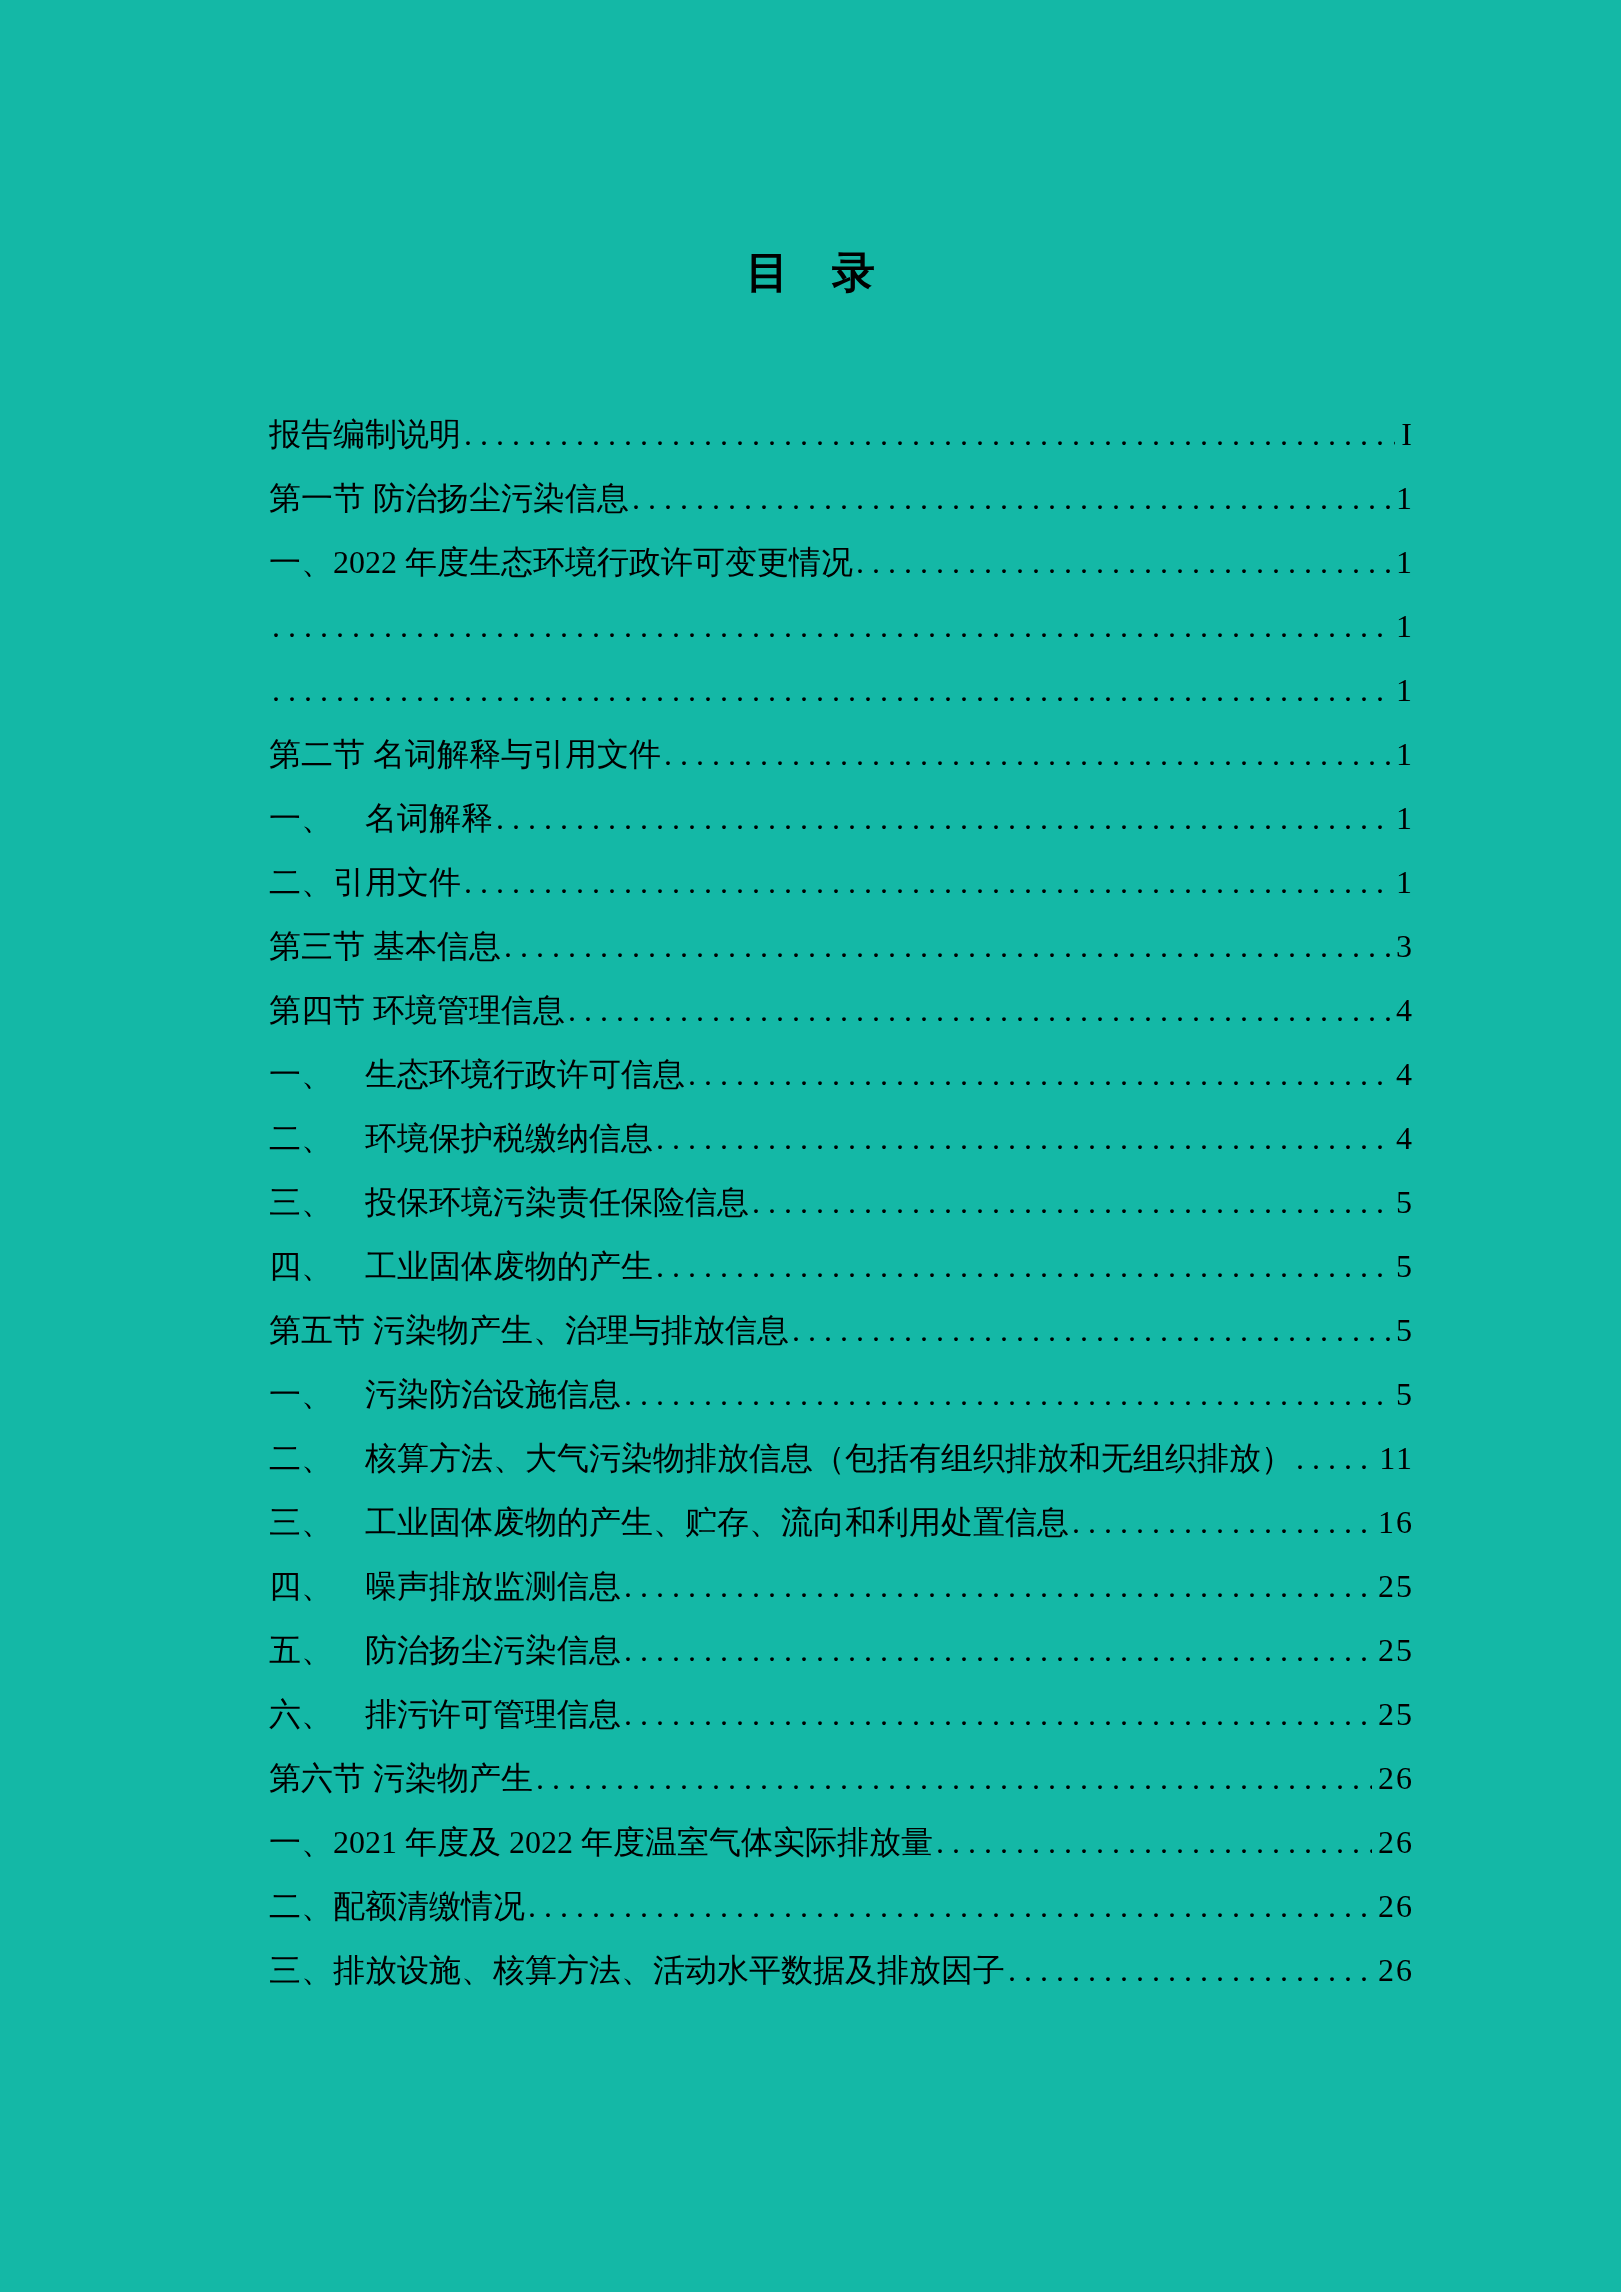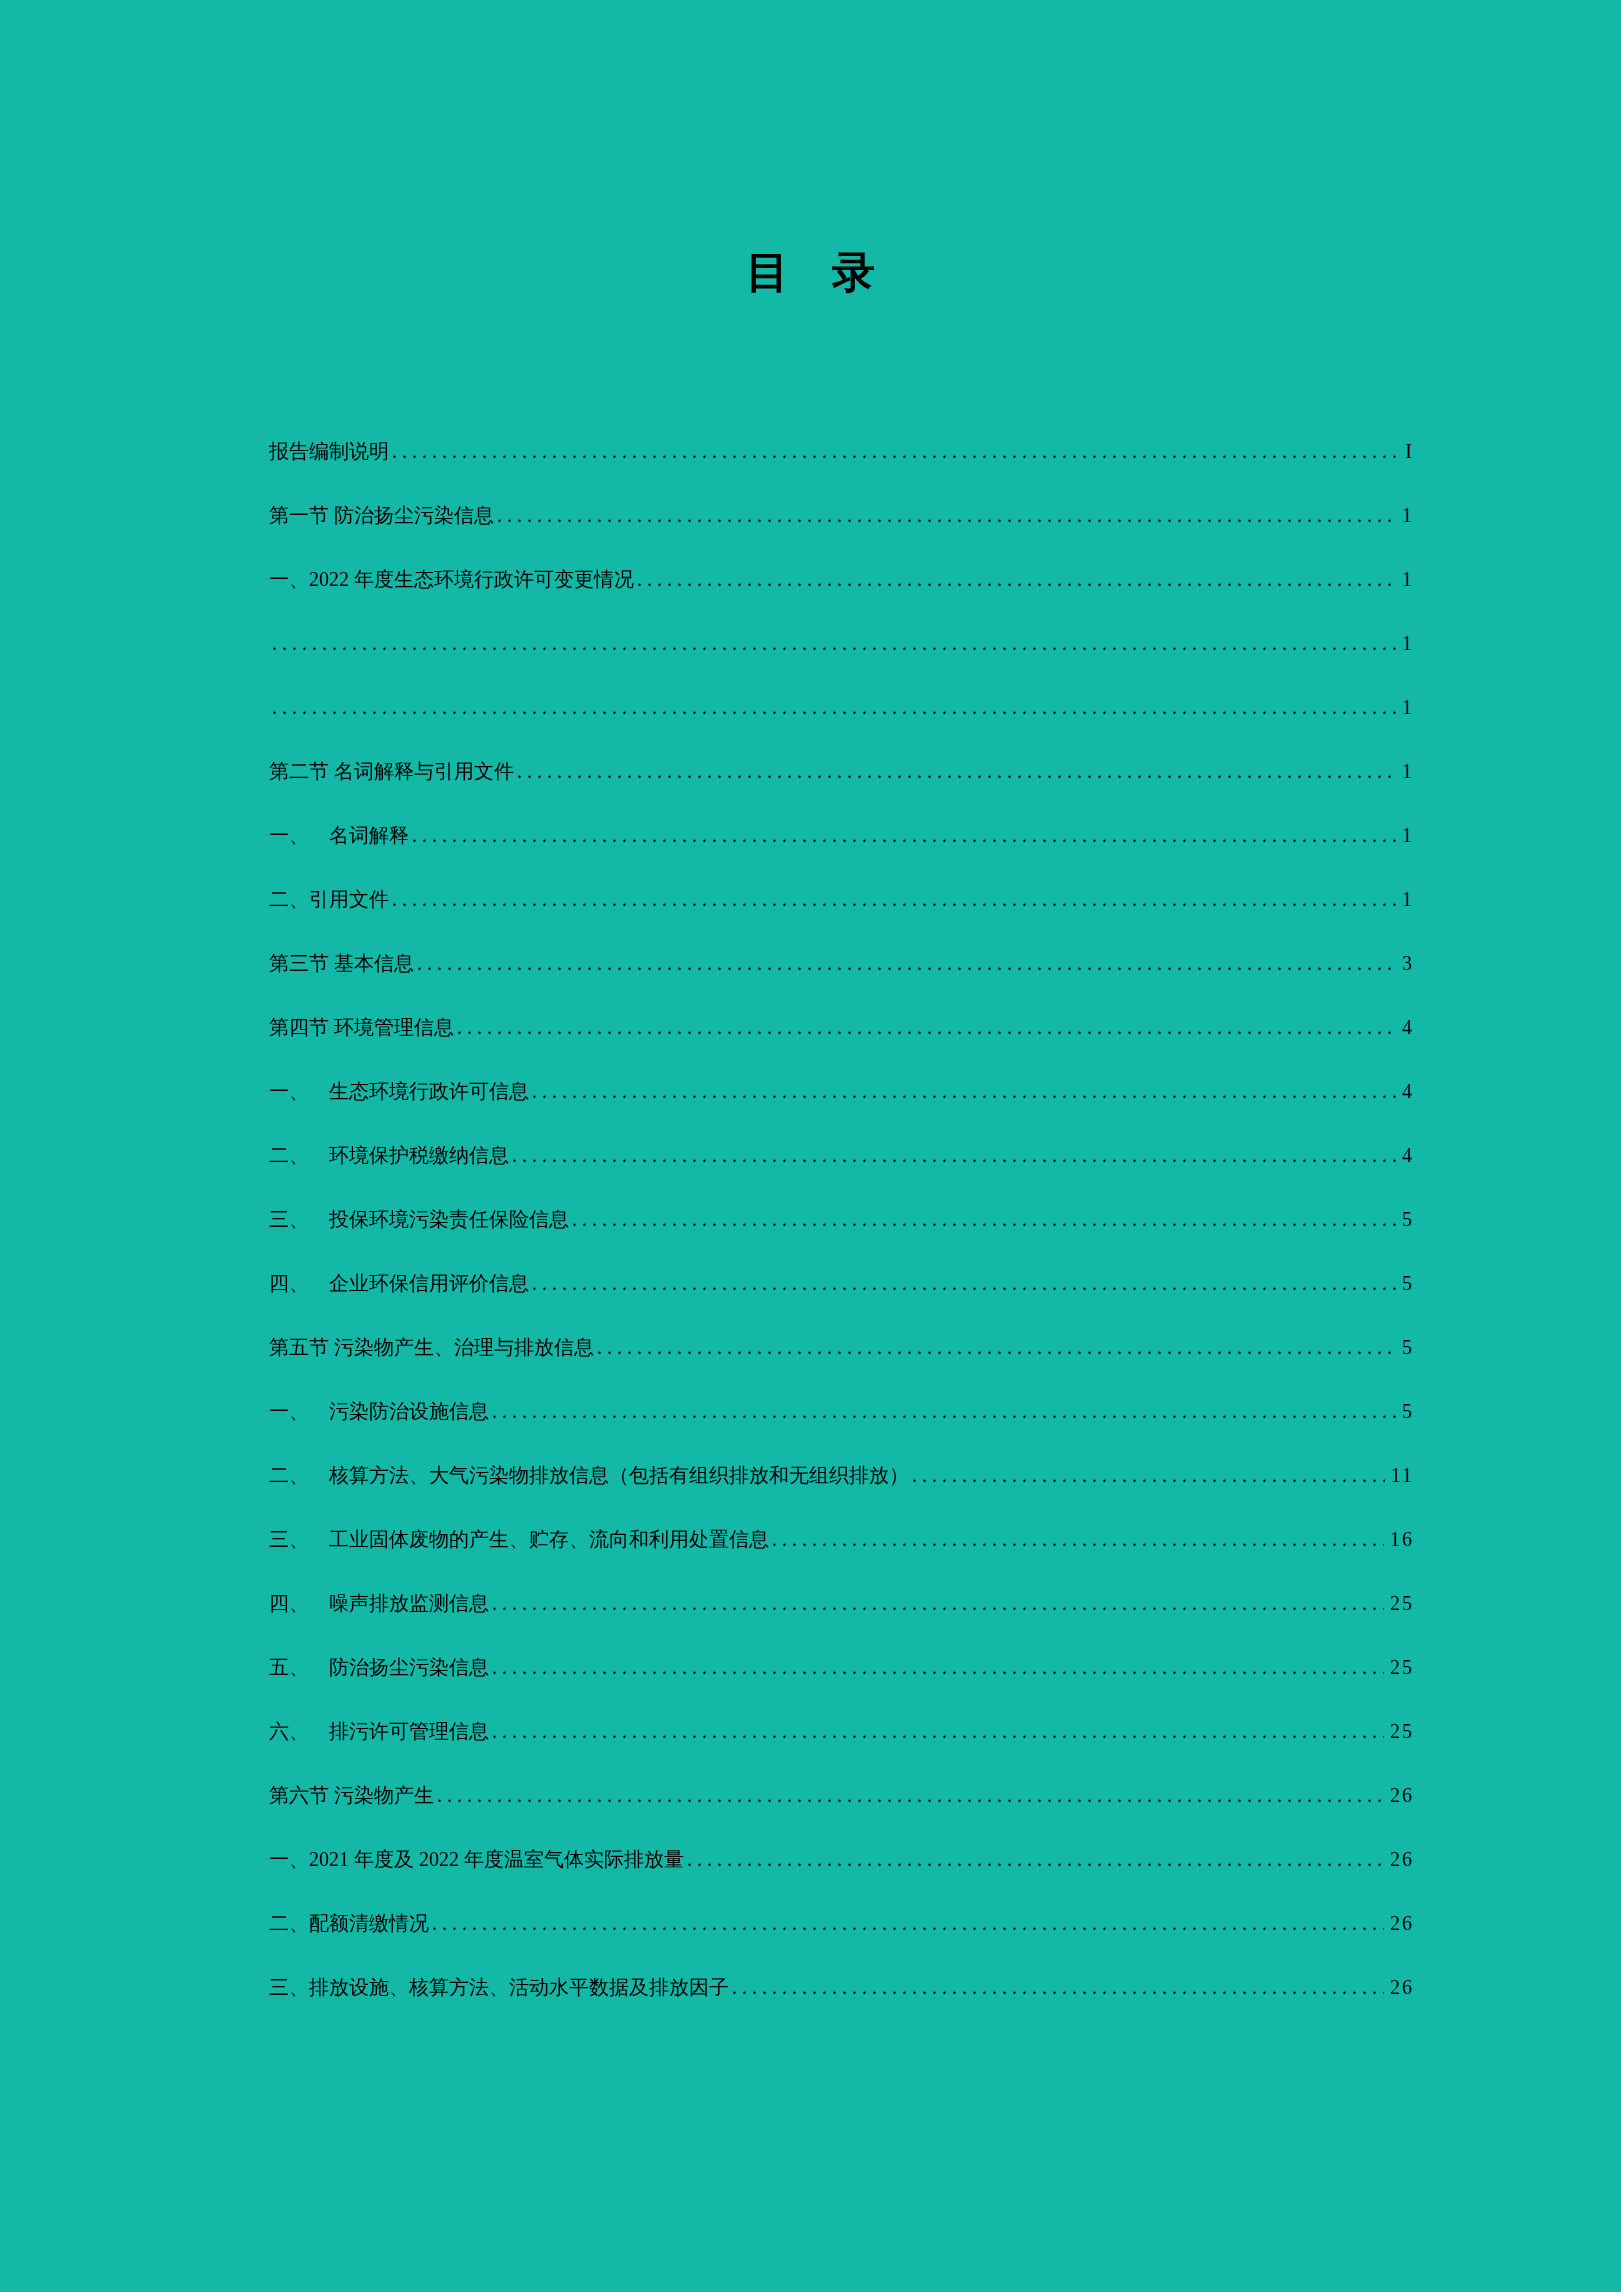--- a/index.html
+++ b/index.html
@@ -30,23 +30,23 @@
     white-space: pre;
   }
   .toc {
     position: absolute;
     top: 419px;
     left: 269px;
     width: 1143px;
   }
   .toc-row {
     display: flex;
-    align-items: center;
+    align-items: flex-start;
     height: 64px;
-    font-size: 20px;
+    font-size: 32px;
     line-height: 30px;
     color: #000000;
   }
   .toc-label {
     flex: 0 0 auto;
     white-space: pre;
   }
   .toc-dots {
     flex: 1 1 auto;
     min-width: 0;
@@ -129,21 +129,21 @@
         <span class="toc-label">二、　环境保护税缴纳信息</span>
         <span class="toc-dots"></span>
         <span class="toc-pagenum">4</span>
       </div>
       <div class="toc-row">
         <span class="toc-label">三、　投保环境污染责任保险信息</span>
         <span class="toc-dots"></span>
         <span class="toc-pagenum">5</span>
       </div>
       <div class="toc-row">
-        <span class="toc-label">四、　企业环保信用评价信息</span>
+        <span class="toc-label">四、　工业固体废物的产生</span>
         <span class="toc-dots"></span>
         <span class="toc-pagenum">5</span>
       </div>
       <div class="toc-row">
         <span class="toc-label">第五节 污染物产生、治理与排放信息</span>
         <span class="toc-dots"></span>
         <span class="toc-pagenum">5</span>
       </div>
       <div class="toc-row">
         <span class="toc-label">一、　污染防治设施信息</span>

